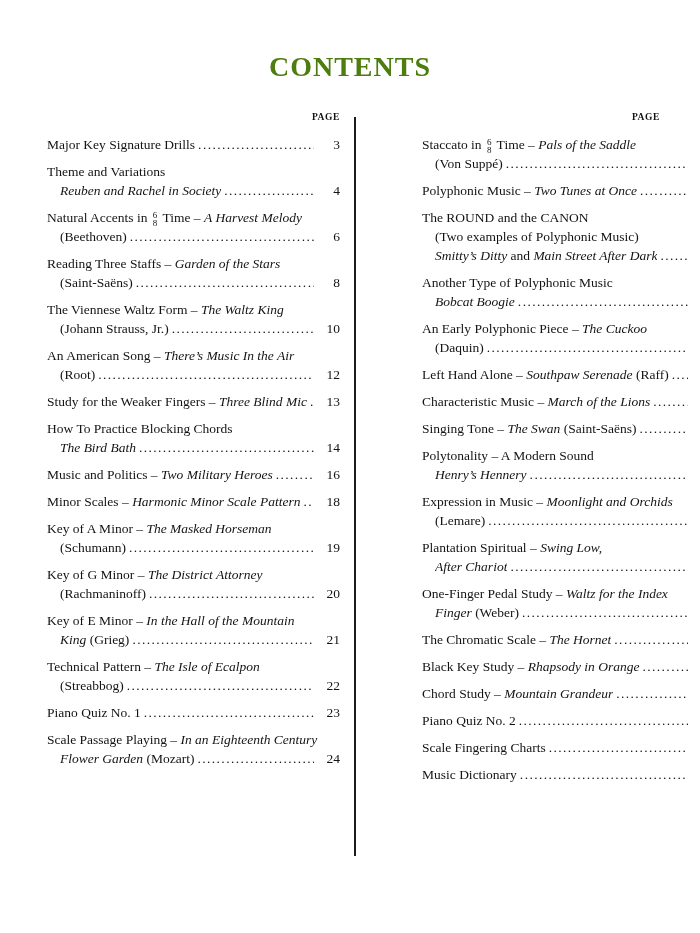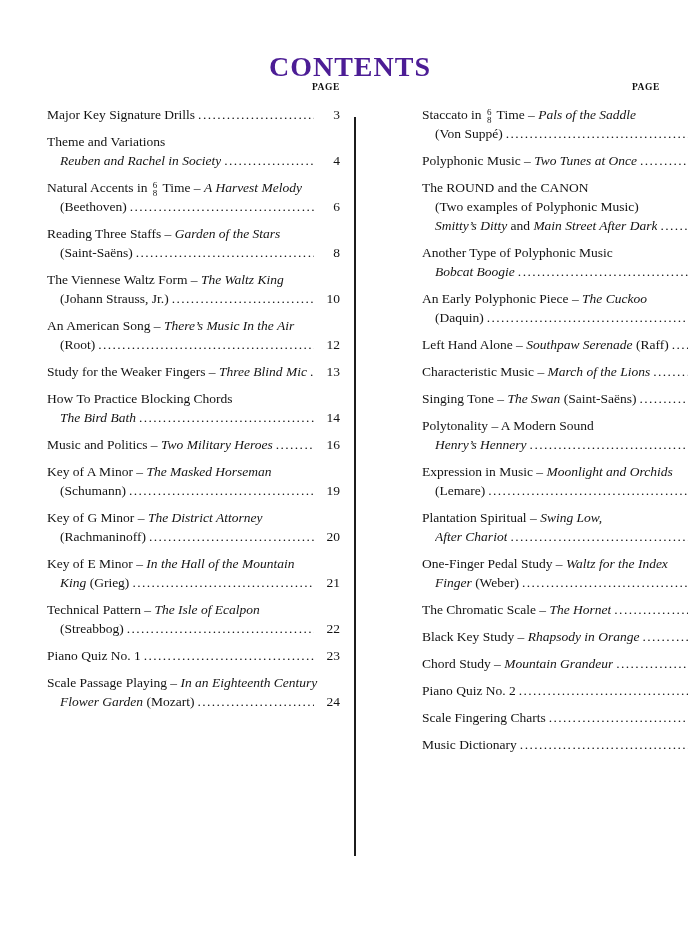--- a/index.html
+++ b/index.html
@@ -13,25 +13,26 @@
     overflow: hidden;
   }
   .title {
     margin: 0;
     padding-top: 52px;
     text-align: center;
     font-size: 28px;
     line-height: 30px;
     font-weight: 700;
     letter-spacing: 1px;
-    color: #4c1d95;
+    color: #4d7c0f;
   }
   .page-labels {
     display: flex;
     padding-left: 47px;
+    margin-top: 30px;
     align-items: baseline;
   }
   .page-labels .lab {
     font-size: 9.5px;
     font-weight: 700;
     letter-spacing: 0.6px;
   }
   .col-l { width: 293px; }
   .col-sp { width: 28px; }
   .col-r { width: 292px; }
@@ -166,20 +167,27 @@
         </div>
       </div>
       <div class="entry">
         <div class="line withpage">
           <span class="txt"><span>Music and Politics – </span><span class="it">Two Military Heroes</span></span>
           <span class="leader"></span>
           <span class="pagenum">16</span>
         </div>
       </div>
       <div class="entry">
+        <div class="line withpage">
+          <span class="txt"><span>Minor Scales – </span><span class="it">Harmonic Minor Scale Pattern</span></span>
+          <span class="leader"></span>
+          <span class="pagenum">18</span>
+        </div>
+      </div>
+      <div class="entry">
         <div class="line"><span class="txt"><span>Key of A Minor – </span><span class="it">The Masked Horseman</span></span></div>
         <div class="line ind withpage">
           <span class="txt"><span>(Schumann)</span></span>
           <span class="leader"></span>
           <span class="pagenum">19</span>
         </div>
       </div>
       <div class="entry">
         <div class="line"><span class="txt"><span>Key of G Minor – </span><span class="it">The District Attorney</span></span></div>
         <div class="line ind withpage">

